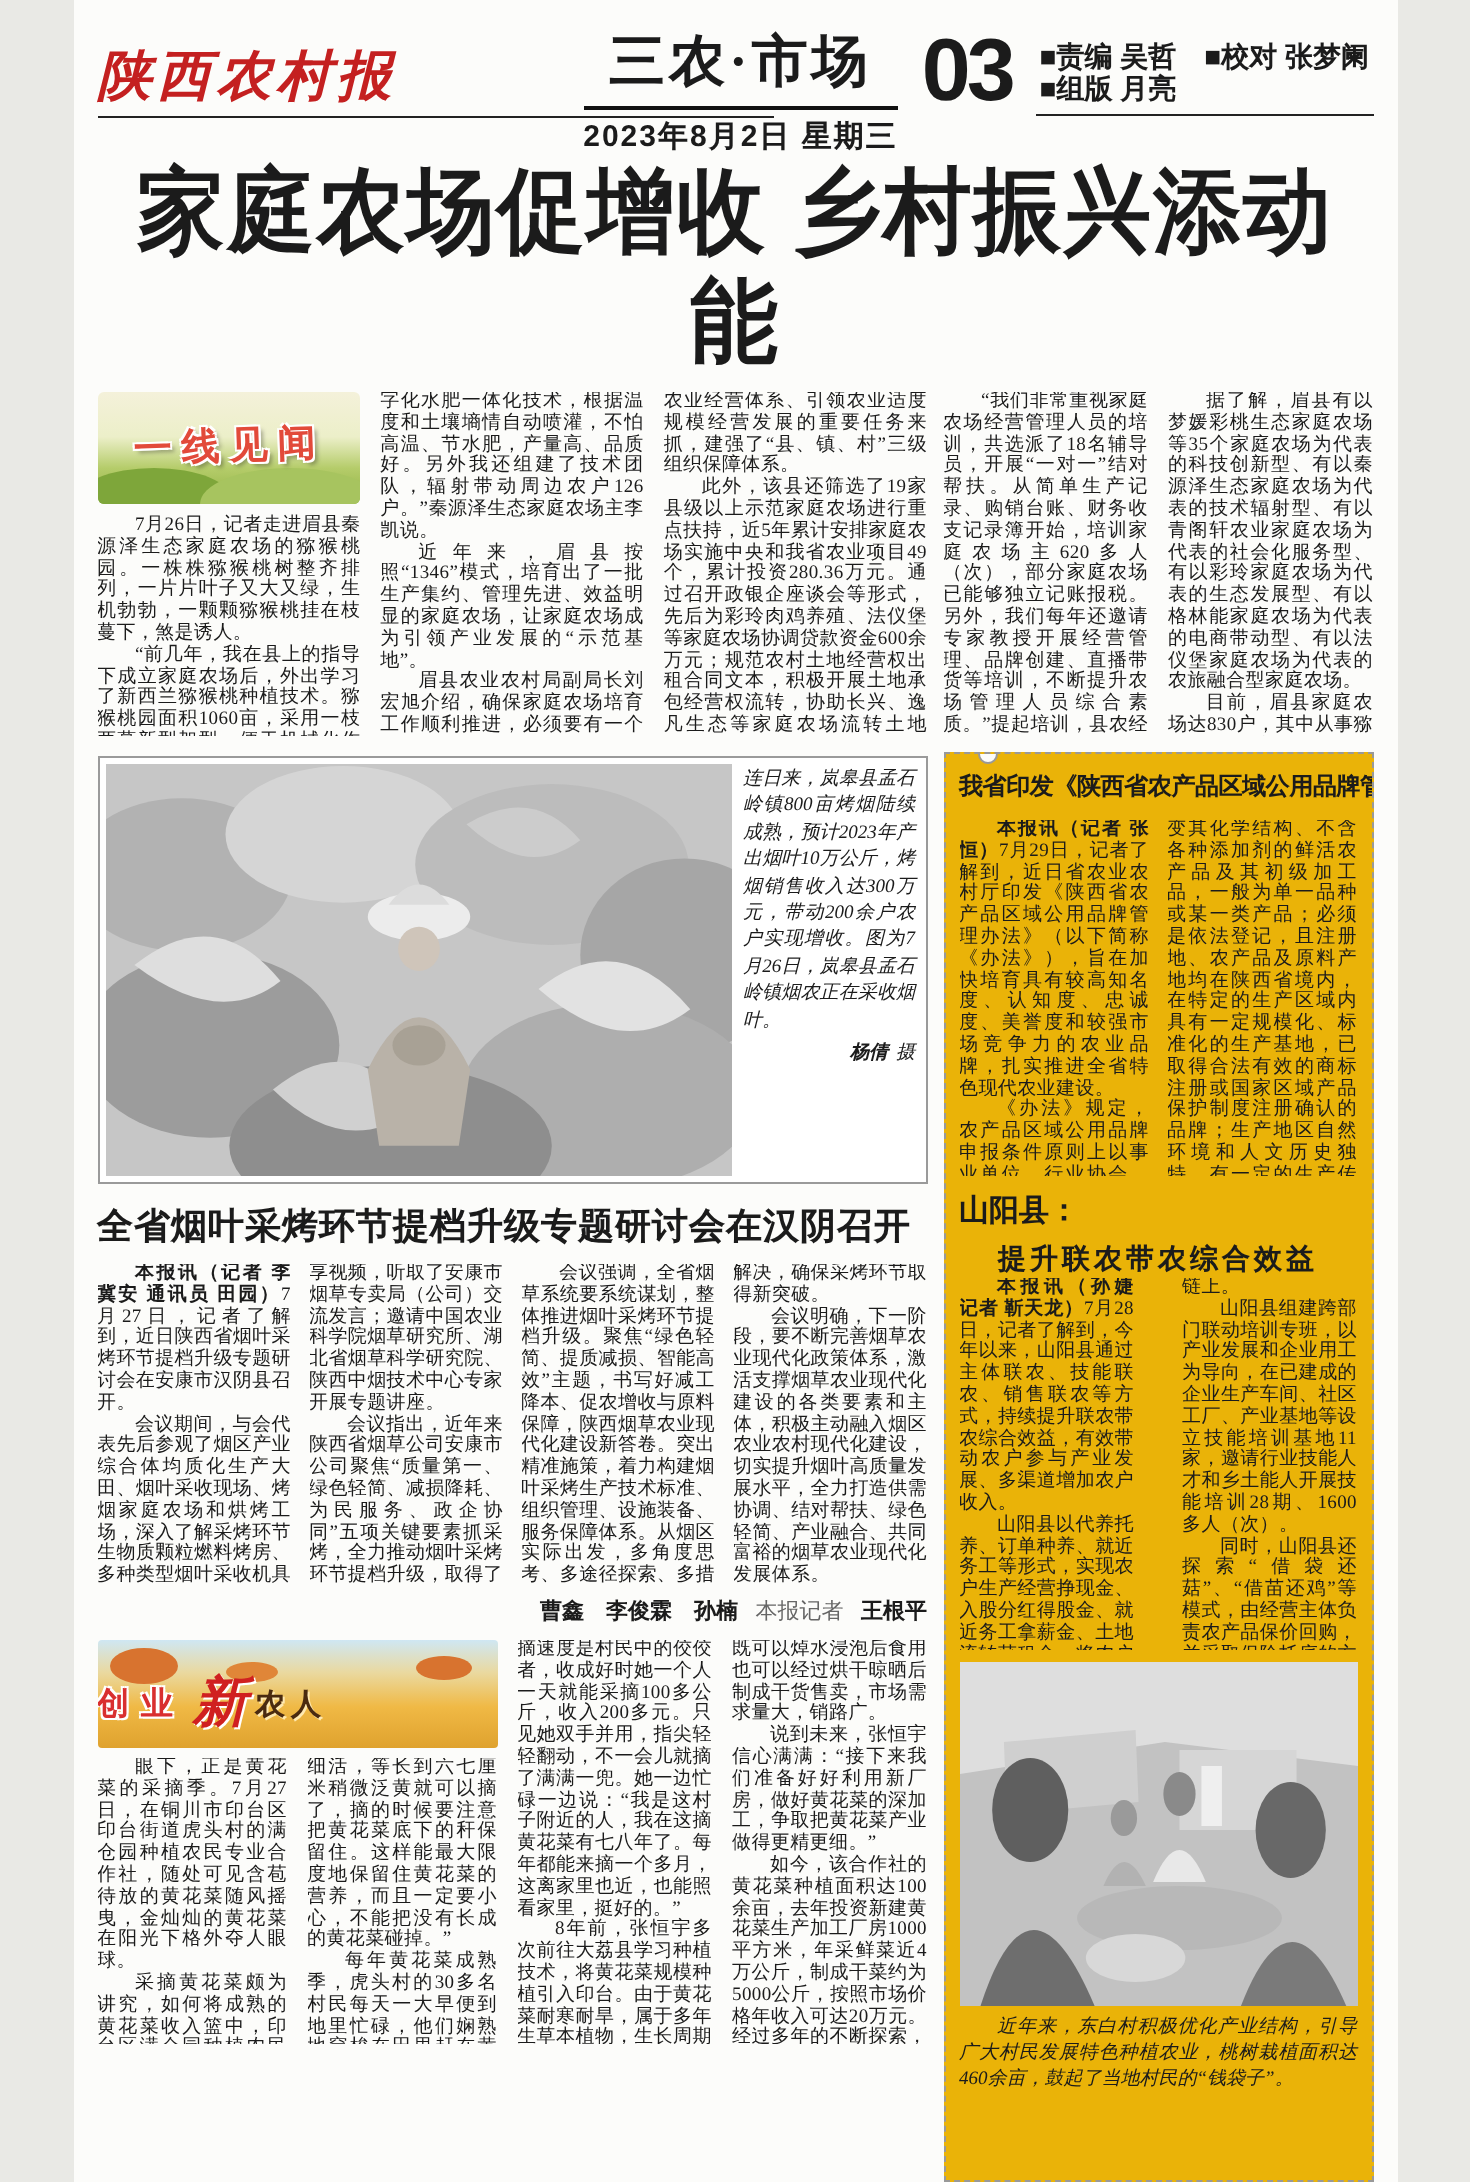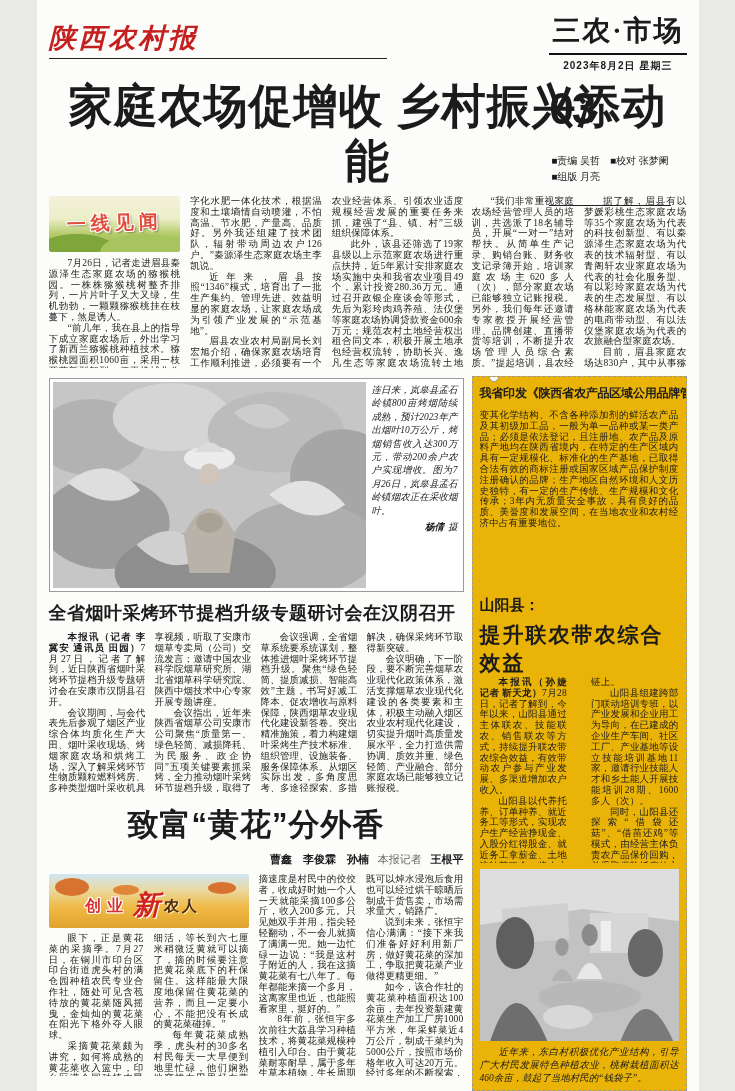--- a/index.html
+++ b/index.html
@@ -6,26 +6,26 @@
   html,body { background:#e9e9e5; }
   .page {
     width:662px; height:1091px; margin:0 auto; background:#fcfcfa; color:#1b1b1b;
     font-family:"Liberation Serif","DejaVu Serif",serif; position:relative;
     padding:12px 12px 0 12px; overflow:hidden;
   }
   
   .header { display:flex; justify-content:space-between; align-items:flex-start; height:56px; position:relative; }
   .header::after { content:""; position:absolute; left:0; right:300px; top:46px; border-top:1.5px solid #222; }
   .masthead { font-size:27px; font-weight:bold; font-style:italic; color:#c42020; letter-spacing:3px; padding-top:8px; font-family:"DejaVu Serif",serif; }
-  .header-right { display:flex; align-items:flex-start; gap:12px;flex-direction:column; }
+  .header-right { display:flex; align-items:flex-start; gap:12px; }
   .section-block { text-align:center; }
   .section-title { font-size:28px; font-weight:900; letter-spacing:2px; border-bottom:2px solid #111; padding:0 3px 3px 3px; font-family:"Liberation Serif",serif; }
-  .section-date { font-size:10px; font-weight:bold; letter-spacing:1px; padding-top:4px; font-family:"Liberation Sans",sans-serif; }
+  .section-date { font-size:15px; font-weight:bold; letter-spacing:1px; padding-top:4px; font-family:"Liberation Sans",sans-serif; }
   .page-no { font-size:44px; font-weight:900; line-height:48px; font-family:"Liberation Sans",sans-serif; letter-spacing:-2px; }
-  .editors { font-size:10px; line-height:16px; padding:8px 2px 20px 2px; border-bottom:1px solid #222; font-family:"Liberation Sans",sans-serif; white-space:nowrap; }
+  .editors { font-size:14px; line-height:16px; padding:8px 2px 5px 2px; border-bottom:1px solid #222; font-family:"Liberation Sans",sans-serif; white-space:nowrap;font-weight:bold; }
   
   .main-headline { margin-top:14px; text-align:center; font-size:44px; line-height:52px; font-weight:900; letter-spacing:1px; font-family:"Liberation Sans",sans-serif; transform:scaleY(1.06); }
   .main-byline { text-align:center; font-size:11.5px; margin-top:11px; color:#666; }
   .main-byline b { color:#111; margin-left:7px; }
   
   .cols { display:flex; gap:10px; }
   .col { flex:1; min-width:0; overflow:hidden; }
   .col p { font-size:9.5px; line-height:10.8px; text-align:justify; text-indent:2em; letter-spacing:0.2px; }
   .col p.cont { text-indent:0; }
   .col p b { font-weight:bold; }
@@ -53,33 +53,33 @@
   .meeting-cols { margin-top:7px; height:160px; gap:9px; }
   
   .hh-title { margin-top:12px; font-size:31px; font-weight:900; text-align:center; letter-spacing:1px; font-family:"Liberation Sans",sans-serif; }
   .hh-byline { text-align:right; font-size:11px; margin-top:6px; font-weight:bold; }
   .hh-byline .label { color:#666; font-weight:normal; margin:0 6px; }
   .hh-body { display:flex; gap:10px; margin-top:7px; height:202px; }
   .hh-left { flex:0 0 200px; display:flex; flex-direction:column; min-width:0; }
   .banner { height:54px; margin-bottom:5px; position:relative; overflow:hidden; border-radius:2px;
     background:linear-gradient(180deg,#cfe7f3 0%,#ead9a0 30%,#f0b945 62%,#dfa22e 100%); }
   .banner::before { content:""; position:absolute; left:6px; top:4px; width:34px; height:18px; border-radius:50%; background:#d8732f; box-shadow:54px 3px 0 -4px #e08638, 150px 1px 0 -3px #d8732f; }
-  .banner-text { position:absolute; z-index:2; left:0; right:12px; top:13px; text-align:center; font-family:Liberation Mono, monospace; }
+  .banner-text { position:absolute; z-index:2; left:0; right:12px; top:13px; font-family:Liberation Mono, monospace; }
   .banner-text .seg1 { font-size:16px; font-weight:900; color:#d92f2f; letter-spacing:6px; text-shadow:-1px -1px 0 #fff,1px 1px 0 #fff,1px -1px 0 #fff,-1px 1px 0 #fff; }
   .banner-text .seg2 { font-size:27px; font-weight:900; font-style:italic; color:#d02020; margin:0 4px; text-shadow:1px 1px 0 #fff; vertical-align:-3px; }
   .banner-text .seg3 { font-size:15px; font-weight:900; color:#4a2a10; letter-spacing:3px; text-shadow:1px 1px 0 #ffe9b0; }
   .hh-left-cols { flex:1; min-height:0; }
   .hh-right { flex:1; min-width:0; }
   
   .dashed-box { margin-top:8px; height:715px; border:1px dashed #999; padding:8px 7px 6px 7px; position:relative; overflow:hidden; background:#eab308; }
   .dashed-box::before { content:""; position:absolute; top:-5px; left:16px; width:8px; height:8px; border:1px solid #999; border-radius:50%; background:#fcfcfa; }
   .brand-title { font-size:12px; font-weight:900; text-align:center; white-space:nowrap; font-family:"Liberation Sans",sans-serif; letter-spacing:-0.2px; }
   .brand-cols { margin-top:8px; height:178px; gap:9px; }
   .sy-kicker { font-size:15px; font-weight:900; margin-top:8px; }
-  .sy-title { font-size:21px; font-weight:900; margin-top:6px; letter-spacing:2px; font-family:"Liberation Sans",sans-serif; }
+  .sy-title { font-size:14px; font-weight:900; text-align:center; margin-top:6px; letter-spacing:2px; font-family:"Liberation Sans",sans-serif; }
   .sy-cols { margin-top:0; height:186px; gap:24px; }
   .photo2 { margin-top:6px; height:172px; }
   .photo2 svg { width:100%; height:100%; display:block; }
   .caption2 { margin-top:5px; font-style:italic; }
   .caption2 p { font-size:9.5px; line-height:13px; text-align:justify; text-indent:2em; }
   
   .bottom-rule { margin-top:8px; border-top:3px solid #111; border-bottom:1px solid #111; height:6px; }
 </style>
 </head>
 <body>
@@ -166,25 +166,24 @@
           </div>
         <div class="col">
             <p class="cont">享视频，听取了安康市烟草专卖局（公司）交流发言；邀请中国农业科学院烟草研究所、湖北省烟草科学研究院、陕西中烟技术中心专家开展专题讲座。</p>
             <p class="">会议指出，近年来陕西省烟草公司安康市公司聚焦“质量第一、绿色轻简、减损降耗、为民服务、政企协同”五项关键要素抓采烤，全力推动烟叶采烤环节提档升级，取得了良好成效。</p>
           </div>
         <div class="col">
             <p class="">会议强调，全省烟草系统要系统谋划，整体推进烟叶采烤环节提档升级。聚焦“绿色轻简、提质减损、智能高效”主题，书写好减工降本、促农增收与原料保障，陕西烟草农业现代化建设新答卷。突出精准施策，着力构建烟叶采烤生产技术标准、组织管理、设施装备、服务保障体系。从烟区实际出发，多角度思考、多途径探索、多措施</p>
           </div>
         <div class="col">
             <p class="cont">解决，确保采烤环节取得新突破。</p>
-            <p class="">会议明确，下一阶段，要不断完善烟草农业现代化政策体系，激活支撑烟草农业现代化建设的各类要素和主体，积极主动融入烟区农业农村现代化建设，切实提升烟叶高质量发展水平，全力打造供需协调、质效并重、绿色轻简、产业融合、部分家庭农场已能够独立记账报税。</p>
-          </div>
-      </div>
-
-      <div class="hh-title">致富“黄花”分外香</div>
+            <p class="">会议明确，下一阶段，要不断完善烟草农业现代化政策体系，激活支撑烟草农业现代化建设的各类要素和主体，积极主动融入烟区农业农村现代化建设，切实提升烟叶高质量发展水平，全力打造供需协调、结对帮扶、绿色轻简、产业融合、共同富裕的烟草农业现代化发展体系。</p>
+          </div>
+      </div>
+
       <div class="hh-byline">
         <span>曹鑫　李俊霖　孙楠</span>
         <span class="label">本报记者</span>
         <span>王根平</span>
       </div>
       <div class="hh-body">
         <div class="hh-left">
           <div class="banner">
             <div class="banner-text">
               <span class="seg1">创业</span><span class="seg2">新</span><span class="seg3">农人</span>
@@ -222,20 +221,24 @@
           </div>
         <div class="col">
             <p class="">据了解，眉县有以梦媛彩桃生态家庭农场等35个家庭农场为代表的科技创新型、有以秦源泽生态家庭农场为代表的技术辐射型、有以青阁轩农业家庭农场为代表的社会化服务型、有以彩玲家庭农场为代表的生态发展型、有以格林能家庭农场为代表的电商带动型、有以法仪堡家庭农场为代表的农旅融合型家庭农场。</p>
             <p class="">目前，眉县家庭农场达830户，其中从事猕猴桃种植家庭农场652户、参与引进推广新优品种57个，推广新技术、新工艺54项，带动农民4.1万人，带动6897户困难群众实现稳定增收。</p>
           </div>
       </div>
 
       <div class="dashed-box">
         <div class="brand-title">我省印发《陕西省农产品区域公用品牌管理办法》</div>
         <div class="cols brand-cols">
+          <div class="col">
+              <p class=""><b>本报讯（记者 张恒）</b>7月29日，记者了解到，近日省农业农村厅印发《陕西省农产品区域公用品牌管理办法》（以下简称《办法》），旨在加快培育具有较高知名度、认知度、忠诚度、美誉度和较强市场竞争力的农业品牌，扎实推进全省特色现代农业建设。</p>
+              <p class="">《办法》规定，农产品区域公用品牌申报条件原则上以事业单位、行业协会、企业联盟为申报主体，应具备条件是符合国家有关法律法规和产业发展政策规定；农产品为种养业产品或仅改变其物理性状而不改</p>
+            </div>
           <div class="col">
               <p class="cont">变其化学结构、不含各种添加剂的鲜活农产品及其初级加工品，一般为单一品种或某一类产品；必须是依法登记，且注册地、农产品及原料产地均在陕西省境内，在特定的生产区域内具有一定规模化、标准化的生产基地，已取得合法有效的商标注册或国家区域产品保护制度注册确认的品牌；生产地区自然环境和人文历史独特，有一定的生产传统、生产规模和文化传承；3年内无质量安全事故，具有良好的品质、美誉度和发展空间，在当地农业和农村经济中占有重要地位。</p>
             </div>
         </div>
 
         <div class="sy-kicker">山阳县：</div>
         <div class="sy-title">提升联农带农综合效益</div>
         <div class="cols sy-cols">
           <div class="col">
               <p class=""><b>本报讯（孙婕 记者 靳天龙）</b>7月28日，记者了解到，今年以来，山阳县通过主体联农、技能联农、销售联农等方式，持续提升联农带农综合效益，有效带动农户参与产业发展、多渠道增加农户收入。</p>

